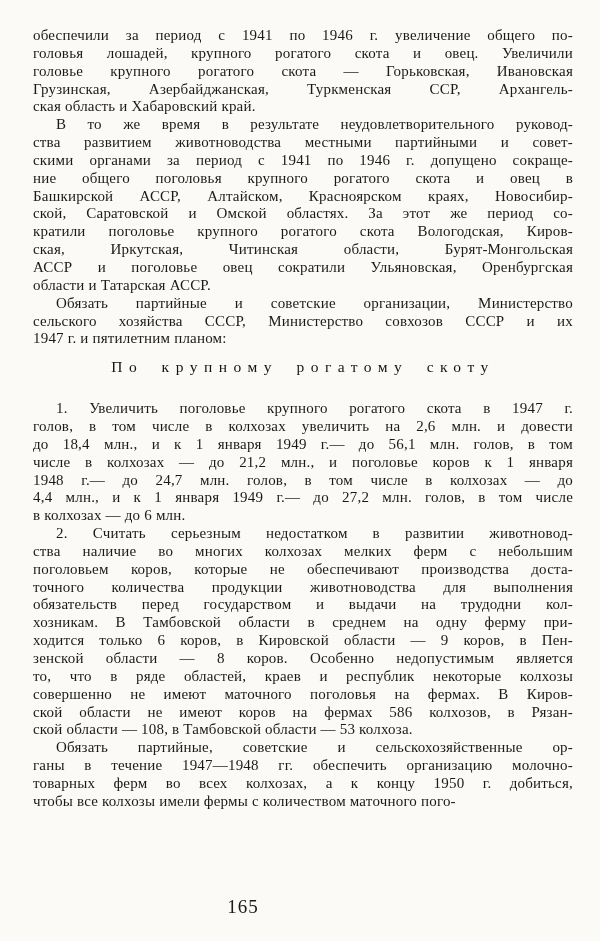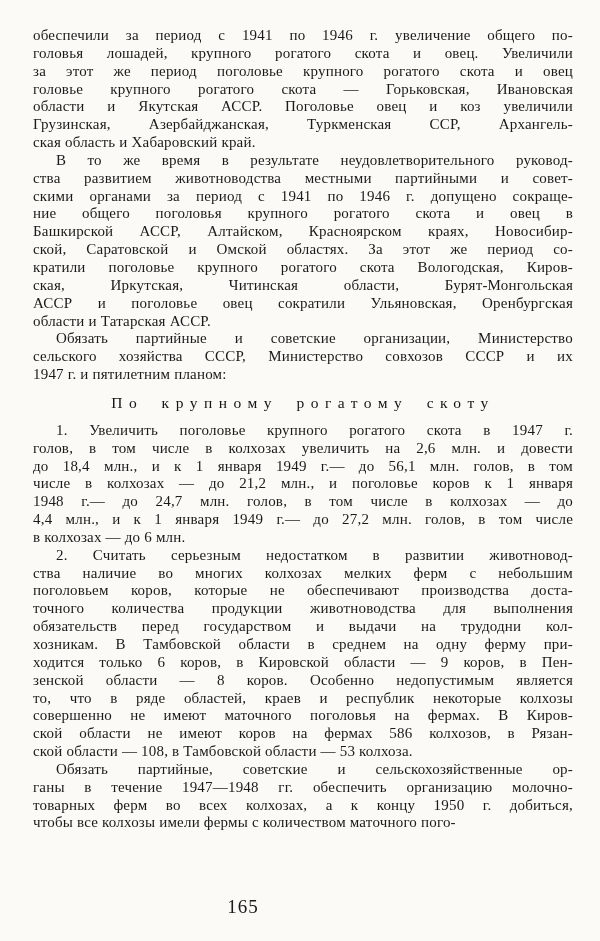--- a/index.html
+++ b/index.html
@@ -42,21 +42,21 @@
   .line.indent {
     padding-left: 23px;
   }
   .heading {
     font-size: 15.5px;
     line-height: 18px;
     text-align: center;
     letter-spacing: 6.5px;
     word-spacing: 8px;
     margin-top: 10px;
-    margin-bottom: 10px;
+    margin-bottom: 24px;
     color: #161513;
   }
   .page-number {
     position: absolute;
     left: 0;
     right: 27px;
     top: 896px;
     text-align: center;
     font-size: 19px;
     letter-spacing: 1px;
@@ -64,23 +64,21 @@
   }
 </style>
 </head>
 <body>
 
 <div class="page">
   <div class="text-block" id="text-block">
       <div class="paragraph">
         <div class="line">обеспечили за период с 1941 по 1946 г. увеличение общего по-</div>
         <div class="line">головья лошадей, крупного рогатого скота и овец. Увеличили</div>
-        <div class="line">за этот же период поголовье крупного рогатого скота и овец</div>
         <div class="line">головье крупного рогатого скота — Горьковская, Ивановская</div>
-        <div class="line">области и Якутская АССР. Поголовье овец и коз увеличили</div>
         <div class="line">Грузинская, Азербайджанская, Туркменская ССР, Архангель-</div>
         <div class="line end">ская область и Хабаровский край.</div>
       </div>
       <div class="paragraph">
         <div class="line indent">В то же время в результате неудовлетворительного руковод-</div>
         <div class="line">ства развитием животноводства местными партийными и совет-</div>
         <div class="line">скими органами за период с 1941 по 1946 г. допущено сокраще-</div>
         <div class="line">ние общего поголовья крупного рогатого скота и овец в</div>
         <div class="line">Башкирской АССР, Алтайском, Красноярском краях, Новосибир-</div>
         <div class="line">ской, Саратовской и Омской областях. За этот же период со-</div>

